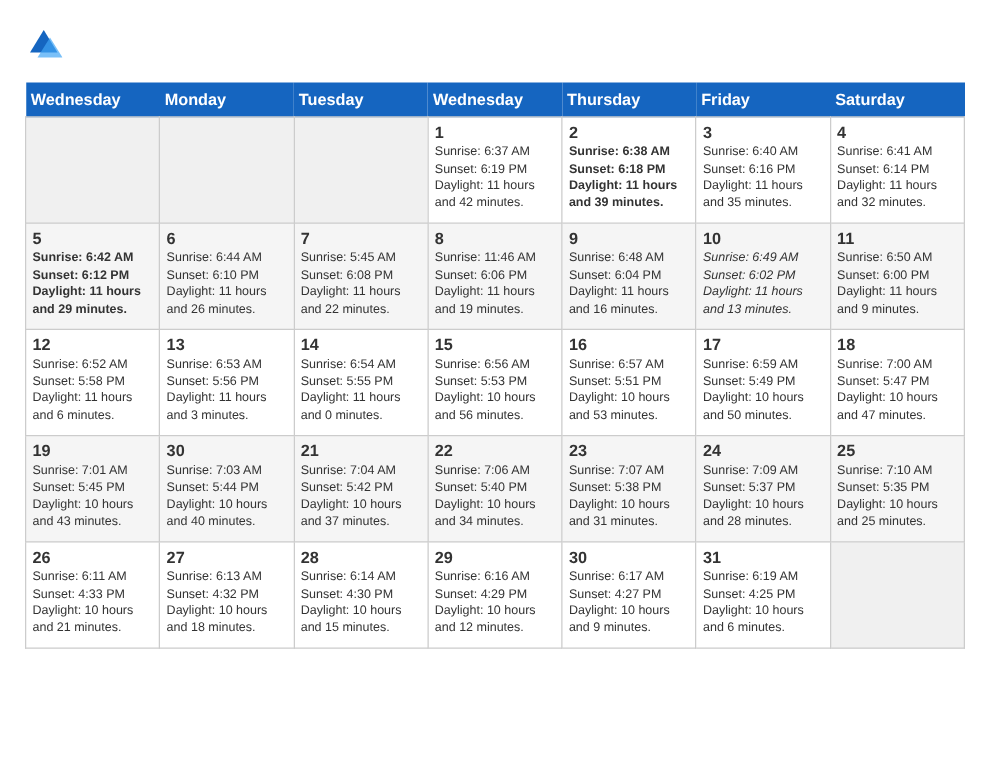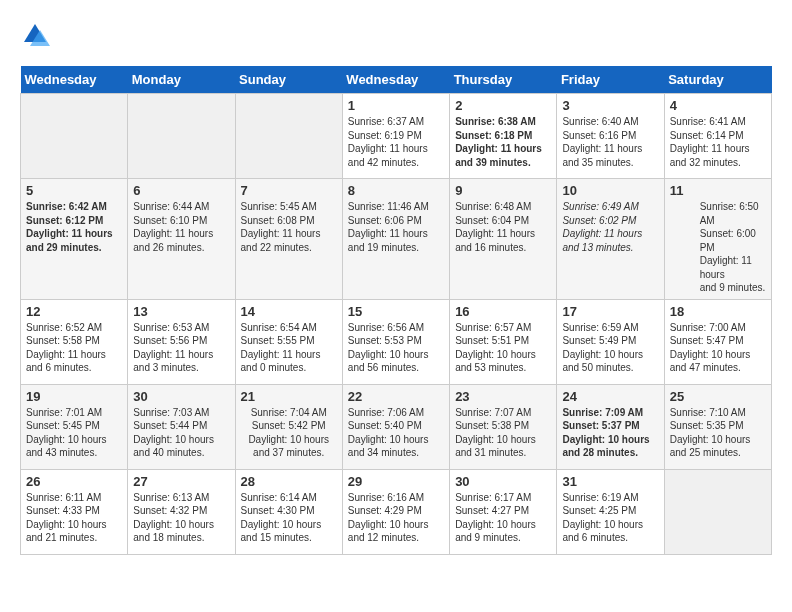--- a/index.html
+++ b/index.html
@@ -112,21 +112,21 @@
     <div class="month-title"></div>
     <div class="subtitle"></div>
   </div>
 </div>
 
 <table>
   <thead>
     <tr>
     <th>Wednesday</th>
         <th>Monday</th>
-        <th>Sunday</th>
+        <th>Tuesday</th>
         <th>Wednesday</th>
         <th>Thursday</th>
         <th>Friday</th>
         <th>Saturday</th>
       </tr>
   </thead>
   <tbody id="calendar-body">
   <tr>
         <td class="empty-cell"></td>
         <td class="empty-cell"></td>
@@ -198,21 +198,21 @@
         </td>
         <td>
           <div class="day-number">10</div>
           <div class="day-info" style="white-space: pre-line; font-style: italic;">Sunrise: 6:49 AM
 Sunset: 6:02 PM
 Daylight: 11 hours
 and 13 minutes.</div>
         </td>
         <td>
           <div class="day-number">11</div>
-          <div class="day-info" style="white-space: pre-line; margin-left: 30px;">Sunrise: 6:50 AM
+          <div class="day-info" style="white-space: pre-line;">Sunrise: 6:50 AM
 Sunset: 6:00 PM
 Daylight: 11 hours
 and 9 minutes.</div>
         </td>
       </tr>
       <tr>
         <td>
           <div class="day-number">12</div>
           <div class="day-info" style="white-space: pre-line;">Sunrise: 6:52 AM
 Sunset: 5:58 PM
@@ -272,42 +272,42 @@
         </td>
         <td>
           <div class="day-number">30</div>
           <div class="day-info" style="white-space: pre-line;">Sunrise: 7:03 AM
 Sunset: 5:44 PM
 Daylight: 10 hours
 and 40 minutes.</div>
         </td>
         <td>
           <div class="day-number">21</div>
-          <div class="day-info" style="white-space: pre-line; text-align: center;">Sunrise: 7:04 AM
+          <div class="day-info" style="white-space: pre-line;">Sunrise: 7:04 AM
 Sunset: 5:42 PM
 Daylight: 10 hours
 and 37 minutes.</div>
         </td>
         <td>
           <div class="day-number">22</div>
           <div class="day-info" style="white-space: pre-line;">Sunrise: 7:06 AM
 Sunset: 5:40 PM
 Daylight: 10 hours
 and 34 minutes.</div>
         </td>
         <td>
           <div class="day-number">23</div>
           <div class="day-info" style="white-space: pre-line;">Sunrise: 7:07 AM
 Sunset: 5:38 PM
 Daylight: 10 hours
 and 31 minutes.</div>
         </td>
         <td>
           <div class="day-number">24</div>
-          <div class="day-info" style="white-space: pre-line; font-weight: bold;">Sunrise: 7:09 AM
+          <div class="day-info" style="white-space: pre-line;">Sunrise: 7:09 AM
 Sunset: 5:37 PM
 Daylight: 10 hours
 and 28 minutes.</div>
         </td>
         <td>
           <div class="day-number">25</div>
           <div class="day-info" style="white-space: pre-line;">Sunrise: 7:10 AM
 Sunset: 5:35 PM
 Daylight: 10 hours
 and 25 minutes.</div>

